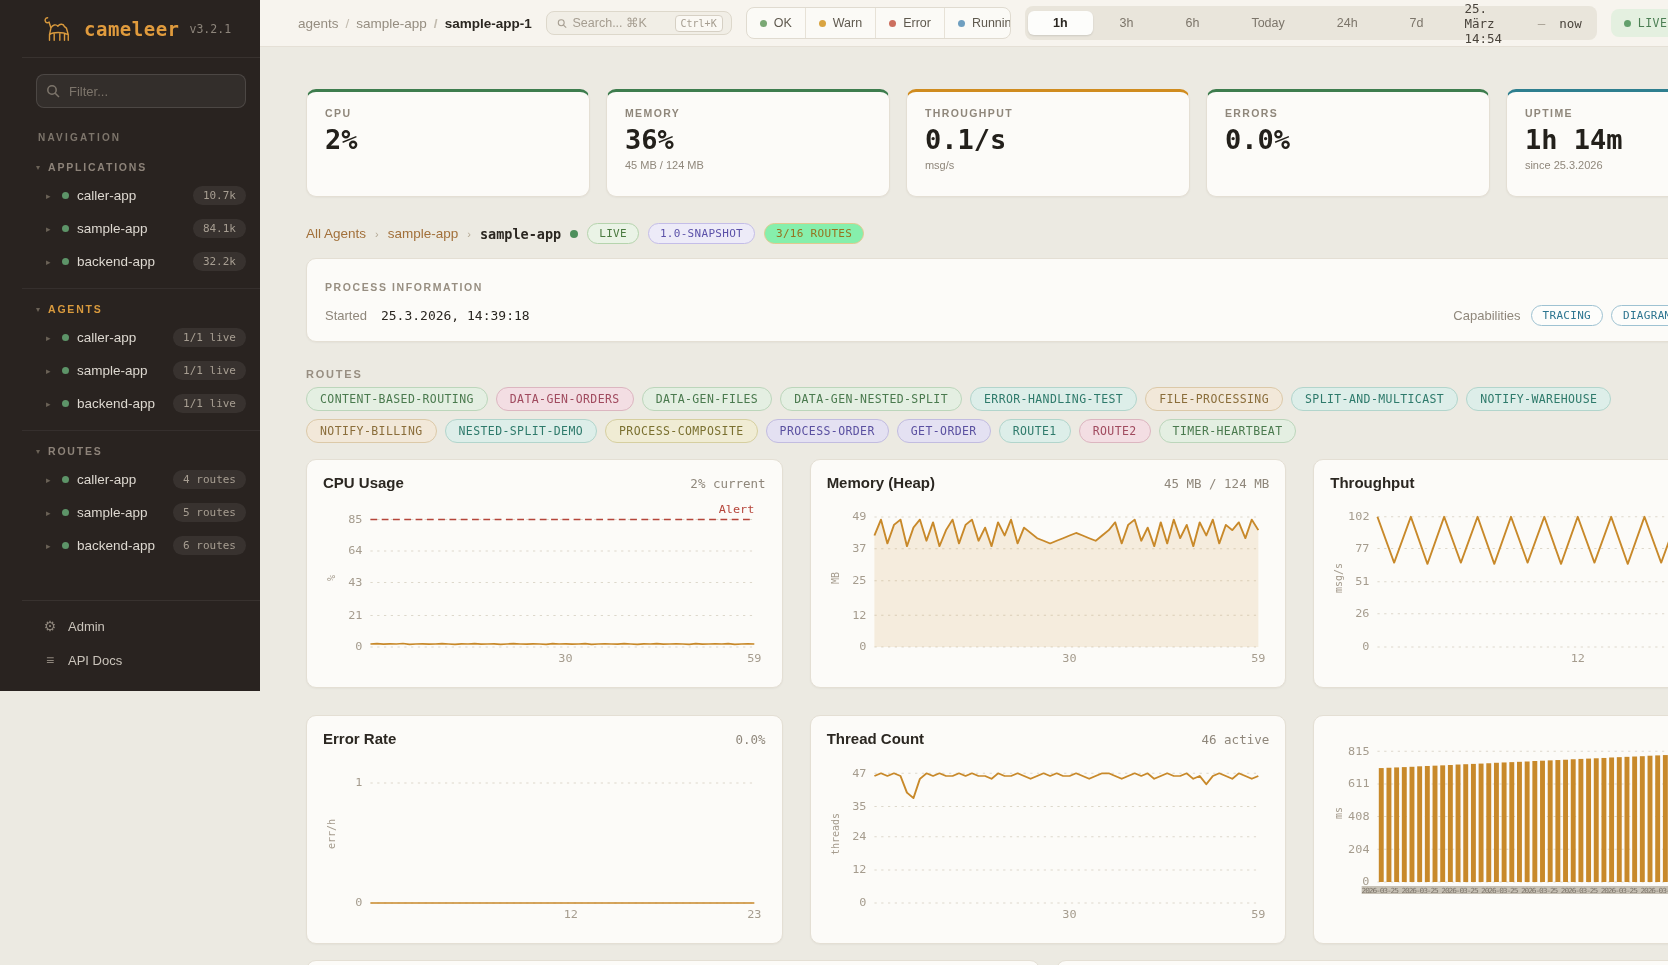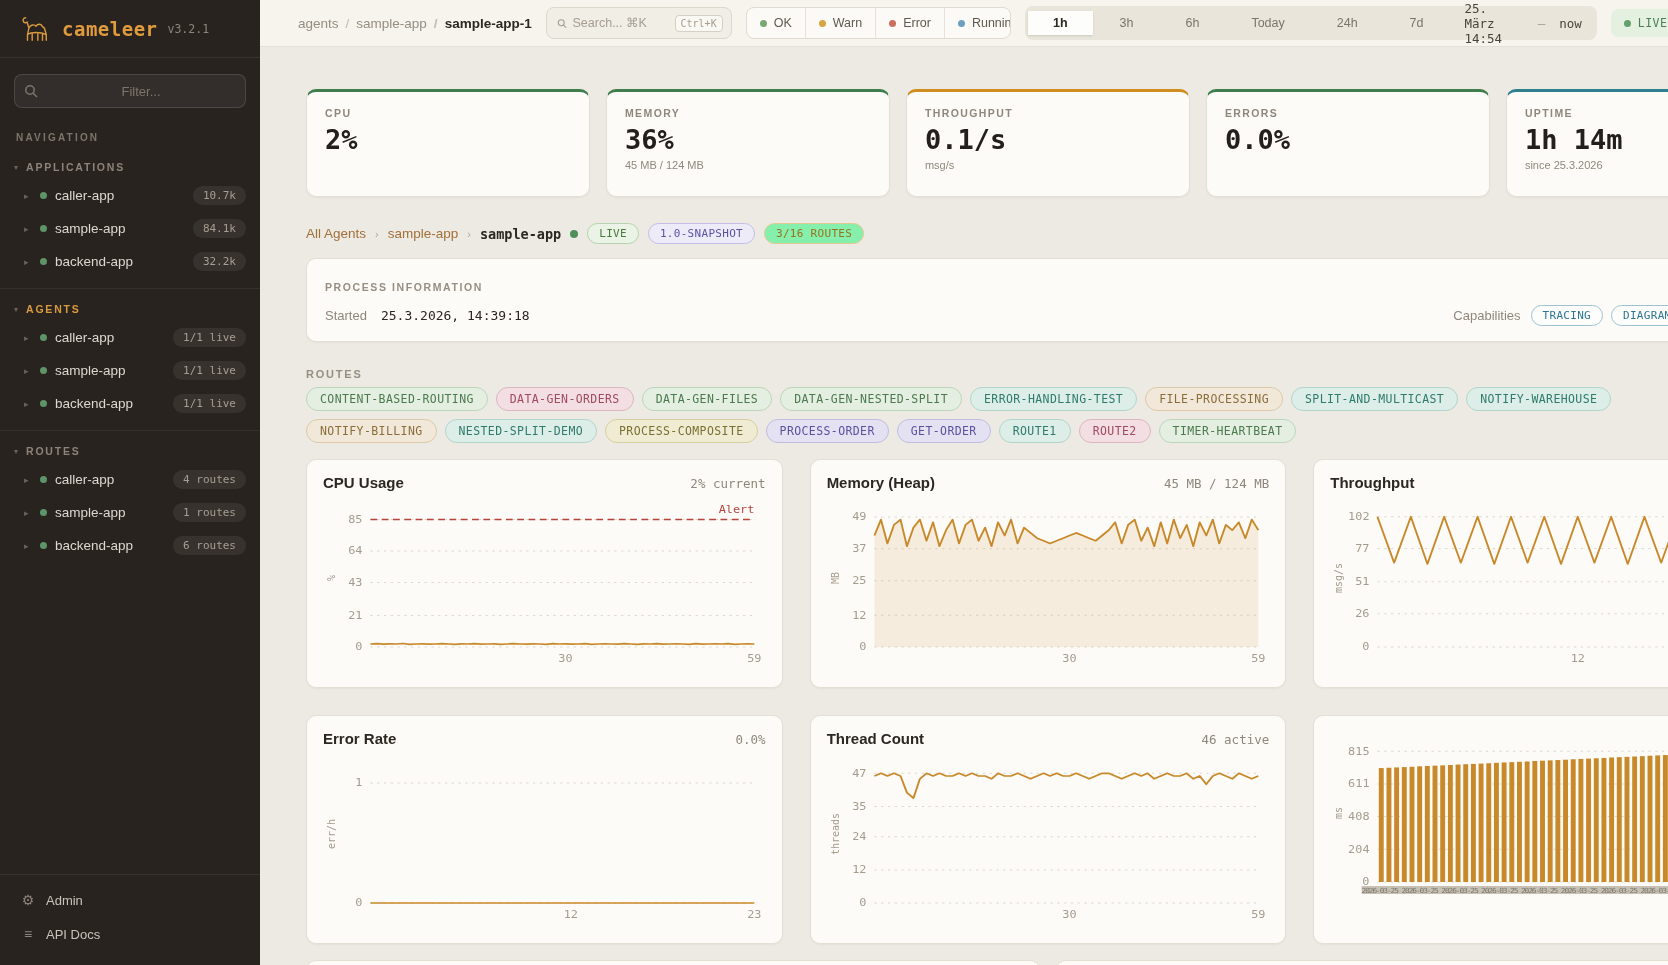--- a/index.html
+++ b/index.html
@@ -1,27 +1,27 @@
 <!DOCTYPE html>
 <html><head>
 <meta charset="utf-8">
 <style>
   * { margin:0; padding:0; box-sizing:border-box; }
   html,body { width:1668px; height:965px; overflow:hidden; font-family:"Liberation Sans","DejaVu Sans",sans-serif; background:#eceae2; color:#2b2721; }
   .mono { font-family:"DejaVu Sans Mono",monospace; }
   .app { display:flex; width:1668px; height:965px; }
 
   
-  .sidebar { width:260px; min-width:260px; background:#292320; color:#d8d3ca; display:flex; flex-direction:column; height:965px; }
+  .sidebar { width:260px; min-width:260px; background:#292320; color:#d8d3ca; display:flex; flex-direction:column; height:691px;padding-left:22px; }
   .logo-row { display:flex; align-items:center; gap:10px; padding:14px 18px; height:58px; border-bottom:1px solid rgba(255,255,255,.07); }
   .logo-text { font-family:"DejaVu Sans Mono",monospace; font-weight:bold; font-size:19px; color:#e09b3d; letter-spacing:.5px; }
   .logo-ver { font-family:"DejaVu Sans Mono",monospace; font-size:11.5px; color:#8d857b; }
   .filter-wrap { margin:16px 14px 6px; position:relative; }
   .filter-wrap svg { position:absolute; left:10px; top:10px; }
-  .filter-input { width:100%; height:34px; background:rgba(255,255,255,.05); border:1px solid rgba(255,255,255,.12); border-radius:8px; color:#d8d3ca; font-size:13px; padding:0 10px 0 32px; outline:none;text-align:center; }
+  .filter-input { width:100%; height:34px; background:rgba(255,255,255,.05); border:1px solid rgba(255,255,255,.12); border-radius:8px; color:#d8d3ca; font-size:13px; padding:0 10px 0 32px; outline:none; }
   .filter-input::placeholder { color:#7d756b; }
   .nav-label { font-size:10px; letter-spacing:2.2px; color:#7d756b; padding:18px 16px 4px; font-weight:bold; }
   .nav-section { border-bottom:1px solid rgba(255,255,255,.06); padding:6px 0 10px; }
   .nav-section:last-child { border-bottom:none; }
   .sec-head { display:flex; align-items:center; gap:8px; padding:8px 14px 6px; cursor:pointer; }
   .sec-caret { font-size:8px; color:#6b6257; }
   .sec-title { font-size:10.5px; letter-spacing:1.8px; font-weight:bold; color:#8d8379; }
   .sec-title.active { color:#d99a3d; }
   .nav-item { display:flex; align-items:center; gap:8px; padding:7px 14px 7px 24px; cursor:pointer; }
   .item-chevron { font-size:9px; color:#6b6257; width:8px; }
@@ -33,30 +33,30 @@
   .foot-item { display:flex; align-items:center; gap:10px; padding:9px 20px; font-size:13px; color:#c9c3ba; cursor:pointer; }
   .foot-icon { color:#8d857b; font-size:14px; width:16px; text-align:center; }
 
   
   .main { flex:1; display:flex; flex-direction:column; }
   .topbar { height:47px; min-height:47px; background:#f7f4ee; border-bottom:1px solid #e5e0d6; display:flex; align-items:center; gap:14px; padding:0 22px 0 38px; }
   .breadcrumb { display:flex; align-items:center; font-size:13.5px; color:#958d80; white-space:nowrap; }
   .crumb { cursor:pointer; }
   .crumb + .crumb::before { content:"/"; margin:0 7px; color:#c2bbae; }
   .crumb.current { color:#2b2721; font-weight:bold; }
-  .searchbox { display:flex; align-items:center; background:#f1eee6; border:1px solid #ddd8cb; border-radius:8px; height:32px; padding:0 8px 0 10px; width:186px; gap:6px; }
+  .searchbox { display:flex; align-items:center; background:#f1eee6; border:1px solid #ddd8cb; border-radius:8px; height:24px; padding:0 8px 0 10px; width:186px; gap:6px; }
   .searchbox input { border:none; background:transparent; outline:none; font-size:12.5px; color:#5f594e; width:96px; }
   .searchbox input::placeholder { color:#a59d90; }
   .kbd { font-family:"DejaVu Sans Mono",monospace; font-size:10px; color:#a59d90; border:1px solid #d6d0c4; background:#faf8f3; border-radius:4px; padding:2px 5px; }
   .status-group { display:flex; background:#fbfaf6; border:1px solid #e0dbd0; border-radius:8px; overflow:hidden; height:32px; }
   .status-btn { display:flex; align-items:center; gap:7px; padding:0 13px; font-size:12.5px; color:#5f594e; border-left:1px solid #e7e2d7; cursor:pointer; background:transparent; border-top:none;border-bottom:none;border-right:none; }
   .status-btn:first-child { border-left:none; }
   .sdot { width:7px; height:7px; border-radius:50%; }
   .time-group { display:flex; align-items:center; background:#e9e5db; border-radius:8px; padding:3px; height:34px; gap:2px; }
-  .time-btn { font-size:12.5px; color:#7c756a; padding:5px 25px; border:none; background:transparent; border-radius:0; cursor:pointer; }
+  .time-btn { font-size:12.5px; color:#7c756a; padding:5px 25px; border:none; background:transparent; border-radius:6px; cursor:pointer; }
   .time-btn.active { background:#fdfdfb; color:#2b2721; font-weight:bold; box-shadow:0 1px 2px rgba(0,0,0,.12); }
   .date-range { font-family:"DejaVu Sans Mono",monospace; font-size:12.5px; color:#4a443c; padding:0 12px 0 14px; display:flex; gap:14px; align-items:center; }
   .date-range .sep { color:#a59d90; }
   .right-cluster { margin-left:auto; display:flex; align-items:center; gap:12px; }
   .live-badge { display:flex; align-items:center; gap:7px; background:#e4f0e0; border-radius:8px; padding:7px 13px; }
   .live-badge span { font-family:"DejaVu Sans Mono",monospace; font-size:11.5px; color:#4c7f54; letter-spacing:.5px; }
   .live-dot { width:7px; height:7px; border-radius:50%; background:#63a06c; }
   .moon-btn { width:32px; height:32px; background:#fdfdfb; border:1px solid #ddd8cc; border-radius:8px; font-size:14px; color:#4a443c; cursor:pointer; }
   .admin-name { font-size:13px; color:#4a443c; }
   .avatar { width:30px; height:30px; border-radius:50%; background:#eed6d4; border:1px solid #dcb9b6; color:#a35656; font-size:14px; font-weight:bold; display:flex; align-items:center; justify-content:center; cursor:pointer; }
@@ -192,21 +192,21 @@
           <div class="nav-item">
             <span class="item-chevron">▸</span>
             <span class="item-dot"></span>
             <span class="item-name">caller-app</span>
             <span class="item-badge">4 routes</span>
           </div>
           <div class="nav-item">
             <span class="item-chevron">▸</span>
             <span class="item-dot"></span>
             <span class="item-name">sample-app</span>
-            <span class="item-badge">1 routes</span>
+            <span class="item-badge">5 routes</span>
           </div>
           <div class="nav-item">
             <span class="item-chevron">▸</span>
             <span class="item-dot"></span>
             <span class="item-name">backend-app</span>
             <span class="item-badge">6 routes</span>
           </div>
         </div>
       </nav>
     <div class="sidebar-spacer"></div>

